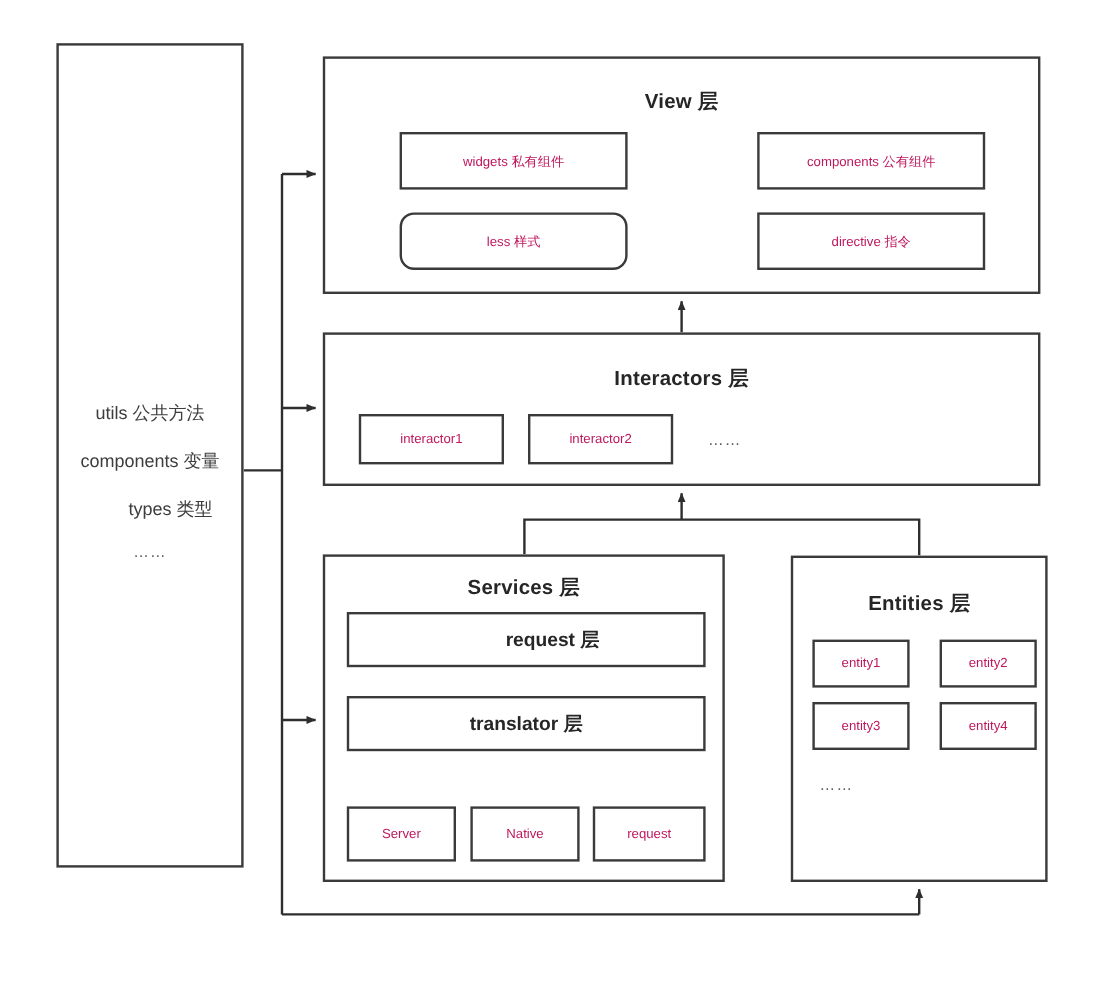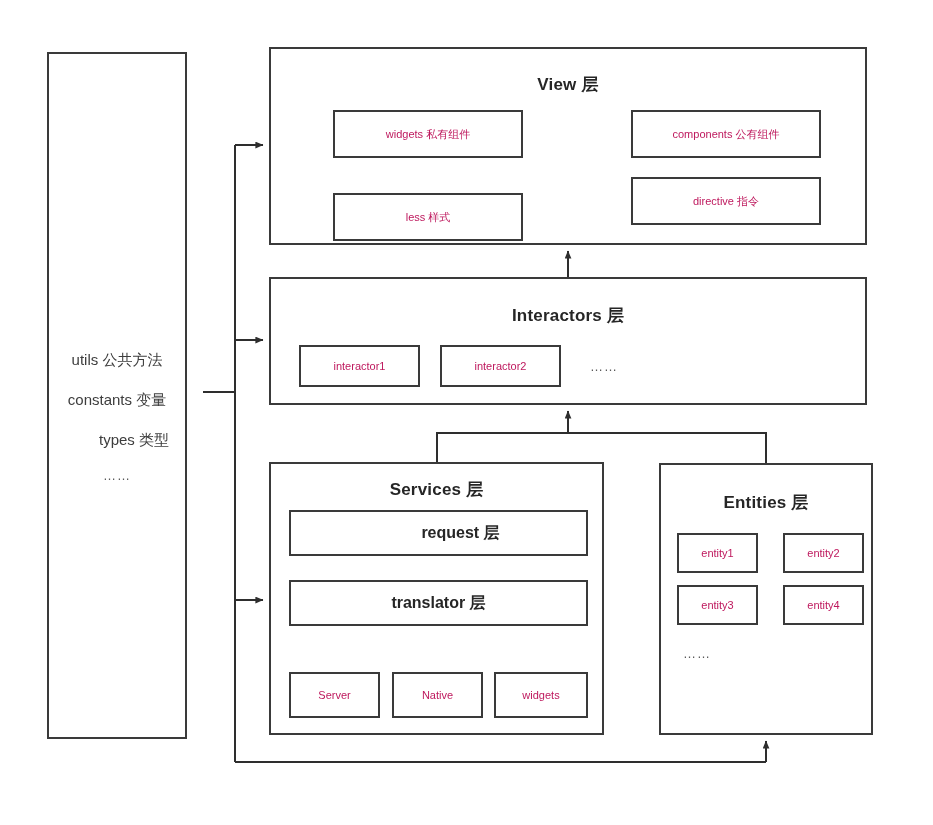--- a/index.html
+++ b/index.html
@@ -70,22 +70,22 @@
     position: absolute;
     width: 100%;
     text-align: center;
     font-size: 15px;
     color: #3d3d3d;
     white-space: nowrap;
   }
   
   #utils-panel {
     left: 47px;
-    top: 52px;
-    width: 140px;
+    top: 36px;
+    width: 156px;
     height: 687px;
   }
   #view-layer {
     left: 269px;
     top: 47px;
     width: 598px;
     height: 198px;
   }
   #interactors-layer {
     left: 269px;
@@ -141,51 +141,51 @@
       <path d="M437,578 L437,561" marker-end="url(#arrowhead)"></path>
 
       <path d="M332,670 L332,645 L537,645 L537,670"></path>
       <path d="M437,645 L437,670"></path>
       <path d="M437,645 L437,624" marker-end="url(#arrowhead)"></path>
     </g>
   </svg>
 
   <div class="box" id="utils-panel">
     <div class="side-line" style="top:297px;">utils 公共方法</div>
-    <div class="side-line" style="top:337px;">constants 变量</div>
+    <div class="side-line" style="top:337px;">components 变量</div>
     <div class="side-line" style="top:377px;padding-left:17px;">types 类型</div>
     <div class="side-line" style="top:414px;font-size:13px;color:#5a5a5a;letter-spacing:1px;">……</div>
   </div>
 
   <div class="box" id="view-layer">
     <div class="layer-title" style="top:24px;">View 层</div>
 
     <div class="cell" style="left:62px;top:61px;width:190px;height:48px;">widgets 私有组件</div>
     <div class="cell" style="left:360px;top:61px;width:190px;height:48px;">components 公有组件</div>
-    <div class="cell" style="left:62px;top:144px;width:190px;height:48px;">less 样式</div>
+    <div class="cell" style="left:62px;top:128px;width:190px;height:48px;border-radius:12px;">less 样式</div>
     <div class="cell" style="left:360px;top:128px;width:190px;height:48px;">directive 指令</div>
   </div>
 
   <div class="box" id="interactors-layer">
     <div class="layer-title" style="top:25px;">Interactors 层</div>
 
     <div class="cell" style="left:28px;top:66px;width:121px;height:42px;">interactor1</div>
     <div class="cell" style="left:169px;top:66px;width:121px;height:42px;">interactor2</div>
     <div class="ellipsis" style="left:319px;top:80px;">……</div>
   </div>
 
   <div class="box" id="services-layer">
     <div class="layer-title" style="top:14px;">Services 层</div>
 
     <div class="cell bold" style="left:18px;top:46px;width:299px;height:46px;padding-left:44px;">request 层</div>
     <div class="cell bold" style="left:18px;top:116px;width:299px;height:46px;">translator 层</div>
 
     <div class="cell" style="left:121px;top:208px;width:91px;height:46px;">Native</div>
     <div class="cell" style="left:18px;top:208px;width:91px;height:46px;">Server</div>
-    <div class="cell" style="left:223px;top:208px;width:94px;height:46px;">widgets</div>
+    <div class="cell" style="left:223px;top:208px;width:94px;height:46px;">request</div>
   </div>
 
   <div class="box" id="entities-layer">
     <div class="layer-title" style="top:26px;">Entities 层</div>
 
     <div class="cell" style="left:16px;top:68px;width:81px;height:40px;">entity1</div>
     <div class="cell" style="left:122px;top:68px;width:81px;height:40px;">entity2</div>
     <div class="cell" style="left:16px;top:120px;width:81px;height:40px;">entity3</div>
     <div class="cell" style="left:122px;top:120px;width:81px;height:40px;">entity4</div>
 

